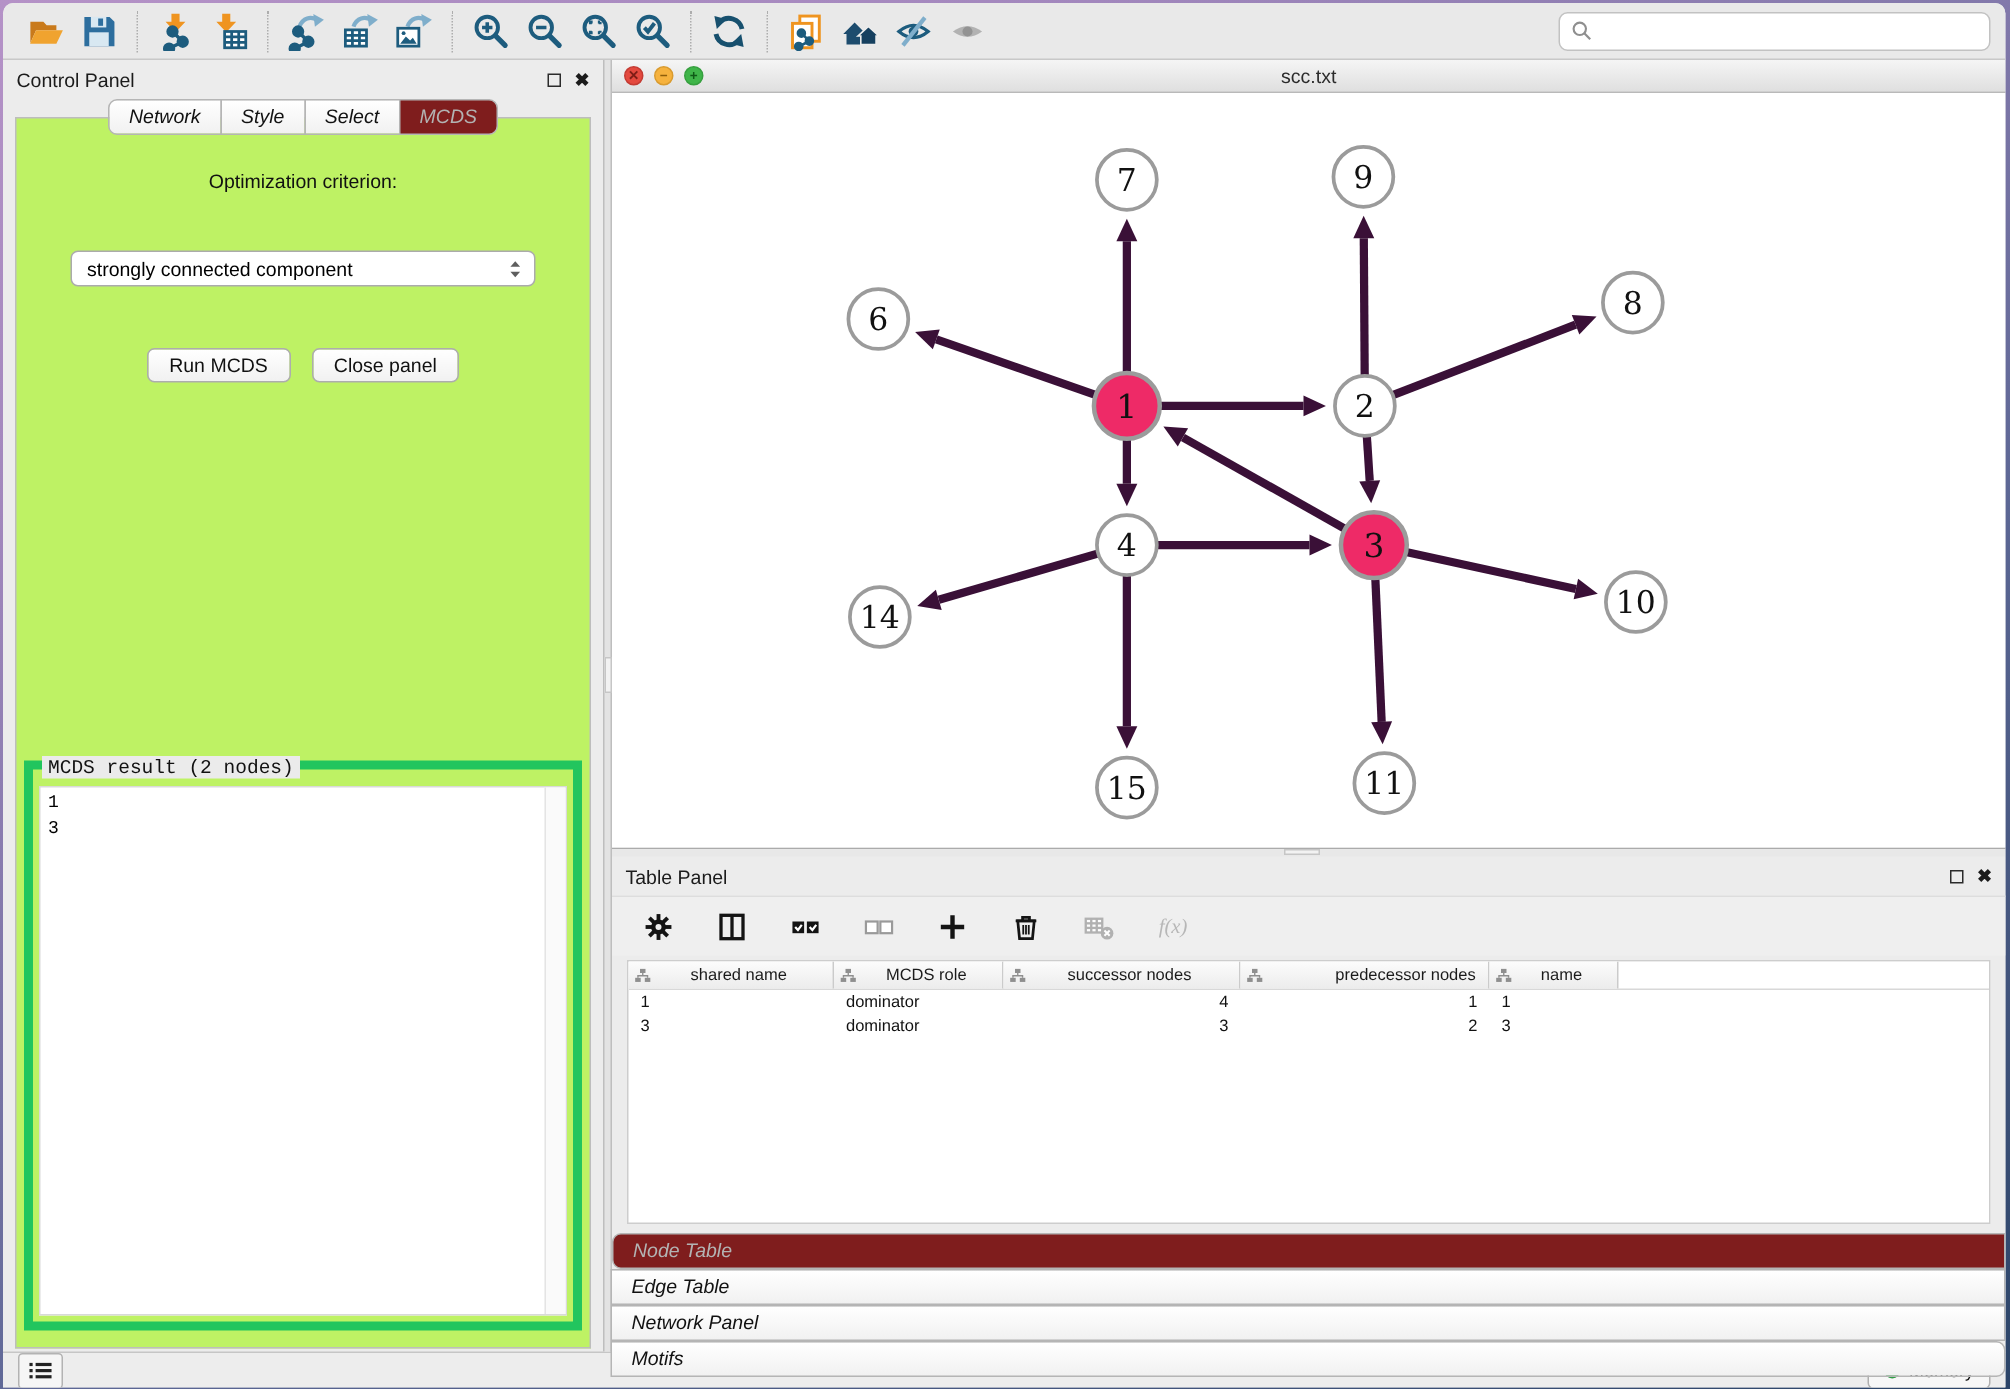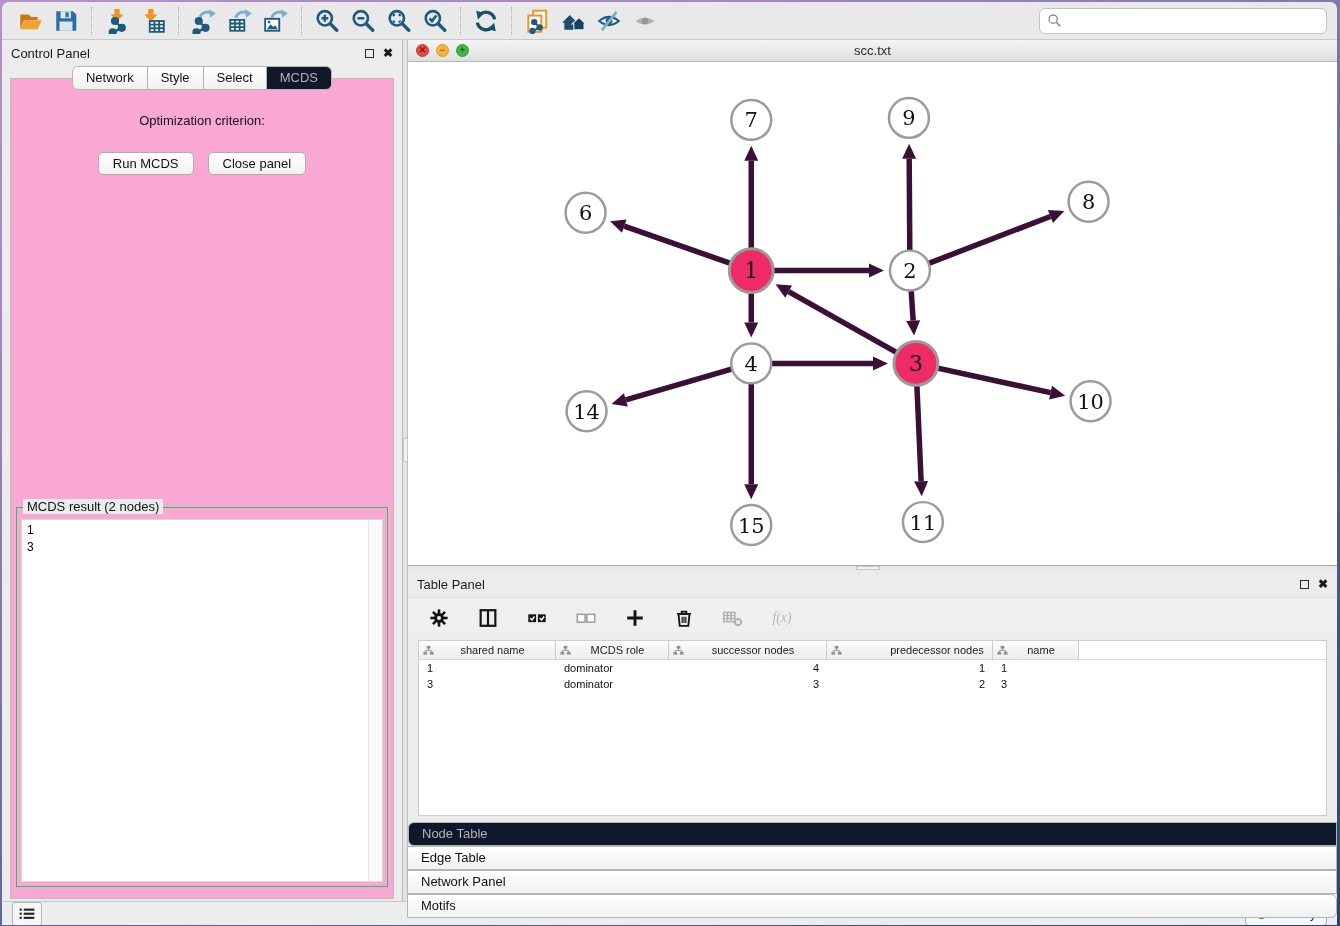--- a/index.html
+++ b/index.html
@@ -28,38 +28,38 @@
     border-radius:6px; display:flex; align-items:center; padding:0 7px; gap:5px;}
   .search input{ border:none; outline:none; flex:1; font-size:13px; background:transparent;}
   
   .main{ flex:1; display:flex; min-height:0;}
   
   .control-panel{ width:400px; flex:none; display:flex; flex-direction:column; background:#ECECEC;}
   .panel-header{ height:26px; flex:none; display:flex; align-items:center; padding:0 9px; font-size:13px; color:#1b1b1b;}
   .ph-icons{ margin-left:auto; display:flex; align-items:center; gap:9px;}
   .float-box{ width:9px; height:9px; border:1.5px solid #2b2b2b; display:inline-block;}
   .close-x{ font-size:12px; font-weight:bold; color:#1b1b1b; line-height:1;}
-  .cp-tabs, .tp-tabs{ display:flex; justify-content:center; position:relative; z-index:2;}
+  .cp-tabs, .tp-tabs{ display:flex; justify-content:center; position:relative; z-index:2;font-style:italic;}
   .cp-tabs{ margin-bottom:-12px; }
   .tab{ background:linear-gradient(#FFFFFF,#F1F1F1); border:1px solid #B5B5B5; margin-left:-1px;
     padding:3px 13px 4px; font-size:13px; color:#111; cursor:default; white-space:nowrap;}
   .tab:first-child{ border-radius:6px 0 0 6px; margin-left:0;}
   .tab:last-child{ border-radius:0 6px 6px 0;}
-  .tab.selected{ background:#0f172a; color:#B3B3B3;}
-  .cp-body{ flex:1; margin:0 8px 2px; border:1px solid #BDBDBD; background:#f9a8d4;
-    display:flex; flex-direction:column; align-items:center; padding-top:34px; min-height:0;}
+  .tab.selected{ background:#7f1d1d; color:#B3B3B3;}
+  .cp-body{ flex:1; margin:0 8px 2px; border:1px solid #BDBDBD; background:#bef264;
+    display:flex; flex-direction:column; align-items:center; padding-top:34px; min-height:0;gap:28px;}
   .opt-label{ font-size:13px; color:#111; margin-bottom:11px;}
   .dropdown{ width:310px; height:24px; background:#fff; border:1px solid #ABABAB; border-radius:5px;
     display:flex; align-items:center; padding:0 6px 0 10px; font-size:13px;}
   .dropdown .dval{ flex:1;}
   .cp-buttons{ display:flex; gap:14px; margin-top:13px;}
   .btn{ background:linear-gradient(#FFFFFF,#F1F1F1); border:1px solid #ADADAD; border-radius:5px;
     padding:3px 14px; font-size:13px; color:#111;}
-  .fs{ margin-top:auto; width:372px; height:380px; border:1px solid #22c55e; position:relative;
-    margin-bottom:11px; flex:none;}
+  .fs{ margin-top:auto; width:372px; height:380px; border:6px solid #22c55e; position:relative;
+    margin-bottom:11px; flex:none;font-family:Liberation Mono, monospace;}
   .fs-legend{ position:absolute; top:-9px; left:6px; background:#EBEBEB; padding:0 4px; font-size:13px; color:#111;}
   .fs-inner{ position:absolute; left:4px; right:4px; top:11px; bottom:4px; background:#fff;
     border:1px solid #D9D9D9; display:flex;}
   .fs-text{ flex:1; font-size:12px; line-height:17px; padding:2px 5px; white-space:pre;}
   .fs-scroll{ width:14px; background:#FAFAFA; border-left:1px solid #E4E4E4;}
   
   .vsplit{ width:6px; flex:none; background:#E3E3E3; border-left:1px solid #BEBEBE; border-right:1px solid #BEBEBE; position:relative;}
   .vhandle{ position:absolute; top:398px; left:0; width:5px; height:24px; background:#F2F2F2; border:1px solid #C6C6C6;}
   
   .right{ flex:1; display:flex; flex-direction:column; min-width:0;}
@@ -310,20 +310,27 @@
         </span>
       </div>
       <div class="cp-tabs" id="cp-tabs">
           <div class="tab">Network</div>
           <div class="tab">Style</div>
           <div class="tab">Select</div>
           <div class="tab selected">MCDS</div>
         </div>
       <div class="cp-body">
         <div class="opt-label">Optimization criterion:</div>
+        <div class="dropdown">
+          <span class="dval">strongly connected component</span>
+          <svg viewBox="0 0 16 18" width="13" height="15">
+            <path d="M4 7 l4-4.5 4 4.5 z" fill="#5E5E5E"></path>
+            <path d="M4 11 l4 4.5 4-4.5 z" fill="#5E5E5E"></path>
+          </svg>
+        </div>
         <div class="cp-buttons">
           <button class="btn">Run MCDS</button>
           <button class="btn">Close panel</button>
         </div>
         <div class="fs">
           <div class="fs-legend">MCDS result (2 nodes)</div>
           <div class="fs-inner">
             <div class="fs-text" id="mcds-result-text">1
 3</div>
             <div class="fs-scroll"></div>

